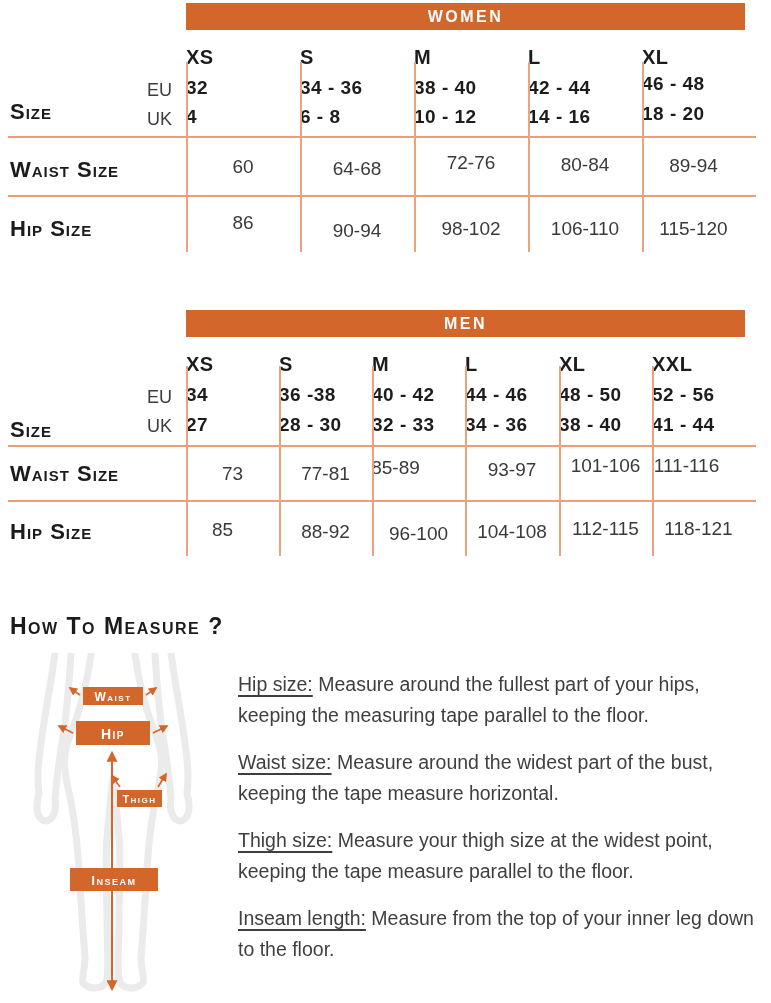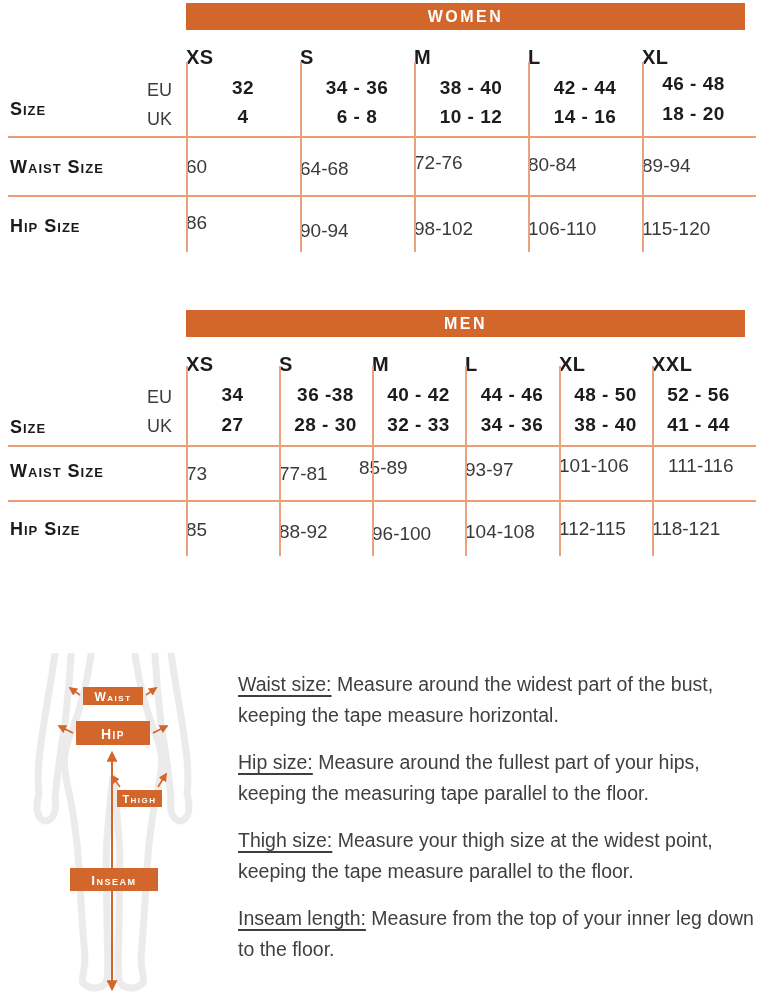--- a/index.html
+++ b/index.html
@@ -2,24 +2,24 @@
 <html><head>
 <meta charset="utf-8">
 <style>
   html,body{margin:0;padding:0;background:#fff;}
   .page{position:relative;width:771px;height:1003px;background:#fff;overflow:hidden;
         font-family:"Liberation Sans",sans-serif;color:#222;}
   .abs{position:absolute;}
   .bar{position:absolute;left:186px;width:559px;height:27px;background:#d2662b;color:#fff;
        font-weight:bold;font-size:16px;letter-spacing:2.5px;text-align:center;line-height:28px;}
   .colhead{position:absolute;text-align:left;font-weight:bold;font-size:20px;color:#1c1c1c;letter-spacing:.5px;}
-  .bval{position:absolute;text-align:center;font-weight:bold;font-size:19px;color:#1c1c1c;letter-spacing:.5px;}
-  .cval{position:absolute;text-align:left;font-weight:normal;font-size:19px;color:#3a3a3a;}
+  .bval{position:absolute;font-weight:bold;font-size:19px;color:#1c1c1c;letter-spacing:.5px;}
+  .cval{position:absolute;text-align:center;font-weight:normal;font-size:19px;color:#3a3a3a;}
   .slabel{position:absolute;text-align:right;font-size:18px;color:#3d3d3d;}
-  .rlabel{position:absolute;font-weight:bold;font-size:18px;color:#1b1b1b;
+  .rlabel{position:absolute;font-weight:bold;font-size:22px;color:#1b1b1b;
           font-variant:small-caps;letter-spacing:1px;}
   .hline{position:absolute;left:8px;width:748px;height:2px;background:#eb9e76;}
   .vline{position:absolute;width:2px;background:#e9a37e;}
   .heading{position:absolute;left:10px;top:613px;font-weight:bold;font-size:23px;color:#1b1b1b;
            font-variant:small-caps;letter-spacing:1.5px;}
   .instructions{position:absolute;left:238px;top:669px;width:532px;font-size:19.5px;
                 font-weight:300;color:#3f3f3f;line-height:31px;}
   .instructions p{margin:0 0 16px 0;}
   .term{text-decoration:underline;text-underline-offset:4px;text-decoration-thickness:1.5px;}
   .fig-label{font-weight:bold;font-variant:small-caps;letter-spacing:1.5px;fill:#fff;}
@@ -104,39 +104,40 @@
   <div class="bval" style="left:652px;width:93px;top:414px">41 - 44</div>
 
   <div class="hline" style="top:445px"></div>
 
   <div class="rlabel" style="left:10px;top:461px">Waist Size</div>
   <div class="cval" style="left:186px;width:93px;top:463px">73</div>
   <div class="cval" style="left:279px;width:93px;top:463px">77-81</div>
   <div class="cval" style="left:359px;width:73px;top:457px">85-89</div>
   <div class="cval" style="left:465px;width:94px;top:459px">93-97</div>
   <div class="cval" style="left:559px;width:93px;top:455px">101-106</div>
-  <div class="cval" style="left:668px;width:93px;top:455px">111-116</div>
+  <div class="cval" style="left:640px;width:93px;top:455px">111-116</div>
 
   <div class="hline" style="top:500px"></div>
 
   <div class="rlabel" style="left:10px;top:519px">Hip Size</div>
   <div class="cval" style="left:186px;width:73px;top:519px">85</div>
   <div class="cval" style="left:279px;width:93px;top:521px">88-92</div>
   <div class="cval" style="left:372px;width:93px;top:523px">96-100</div>
   <div class="cval" style="left:465px;width:94px;top:521px">104-108</div>
   <div class="cval" style="left:559px;width:93px;top:518px">112-115</div>
   <div class="cval" style="left:652px;width:93px;top:518px">118-121</div>
 
   <div class="vline" style="left:186px;top:366px;height:190px"></div>
   <div class="vline" style="left:279px;top:366px;height:190px"></div>
   <div class="vline" style="left:372px;top:366px;height:190px"></div>
   <div class="vline" style="left:465px;top:366px;height:190px"></div>
   <div class="vline" style="left:559px;top:366px;height:190px"></div>
   <div class="vline" style="left:652px;top:366px;height:190px"></div>
 
+  <div class="heading">How To Measure ?</div>
 
   <div class="abs" style="left:28px;top:653px;width:210px;height:350px">
     <svg width="210" height="350" viewBox="0 0 210 350">
       <defs>
         <marker id="ah" viewBox="0 0 10 10" refX="8" refY="5" markerWidth="5.5" markerHeight="5.5" orient="auto-start-reverse">
           <path d="M0,0 L10,5 L0,10 z" fill="#d2662b"></path>
         </marker>
       </defs>
 
       <g stroke="#ebebeb" stroke-width="7" fill="none" stroke-linecap="round" stroke-linejoin="round">
@@ -161,19 +162,19 @@
       <line x1="130" y1="134" x2="138" y2="121" stroke="#d2662b" stroke-width="1.6" marker-end="url(#ah)"></line>
       <rect x="89" y="137" width="45" height="17" fill="#d2662b"></rect>
       <text x="111.5" y="150" text-anchor="middle" font-size="11" class="fig-label">Thigh</text>
 
       <rect x="42" y="215" width="88" height="23" fill="#d2662b"></rect>
       <text x="86" y="232" text-anchor="middle" font-size="13.5" class="fig-label">Inseam</text>
     </svg>
   </div>
 
   <div class="instructions">
+    <p><span class="term">Hip size:</span><span> Measure around the fullest part of your hips, keeping the measuring tape parallel to the floor.</span></p>
     <p><span class="term">Waist size:</span><span> Measure around the widest part of the bust, keeping the tape measure horizontal.</span></p>
-    <p><span class="term">Hip size:</span><span> Measure around the fullest part of your hips, keeping the measuring tape parallel to the floor.</span></p>
     <p><span class="term">Thigh size:</span><span> Measure your thigh size at the widest point, keeping the tape measure parallel to the floor.</span></p>
     <p><span class="term">Inseam length:</span><span> Measure from the top of your inner leg down to the floor.</span></p>
   </div>
 
 </div>
 
 </body></html>

